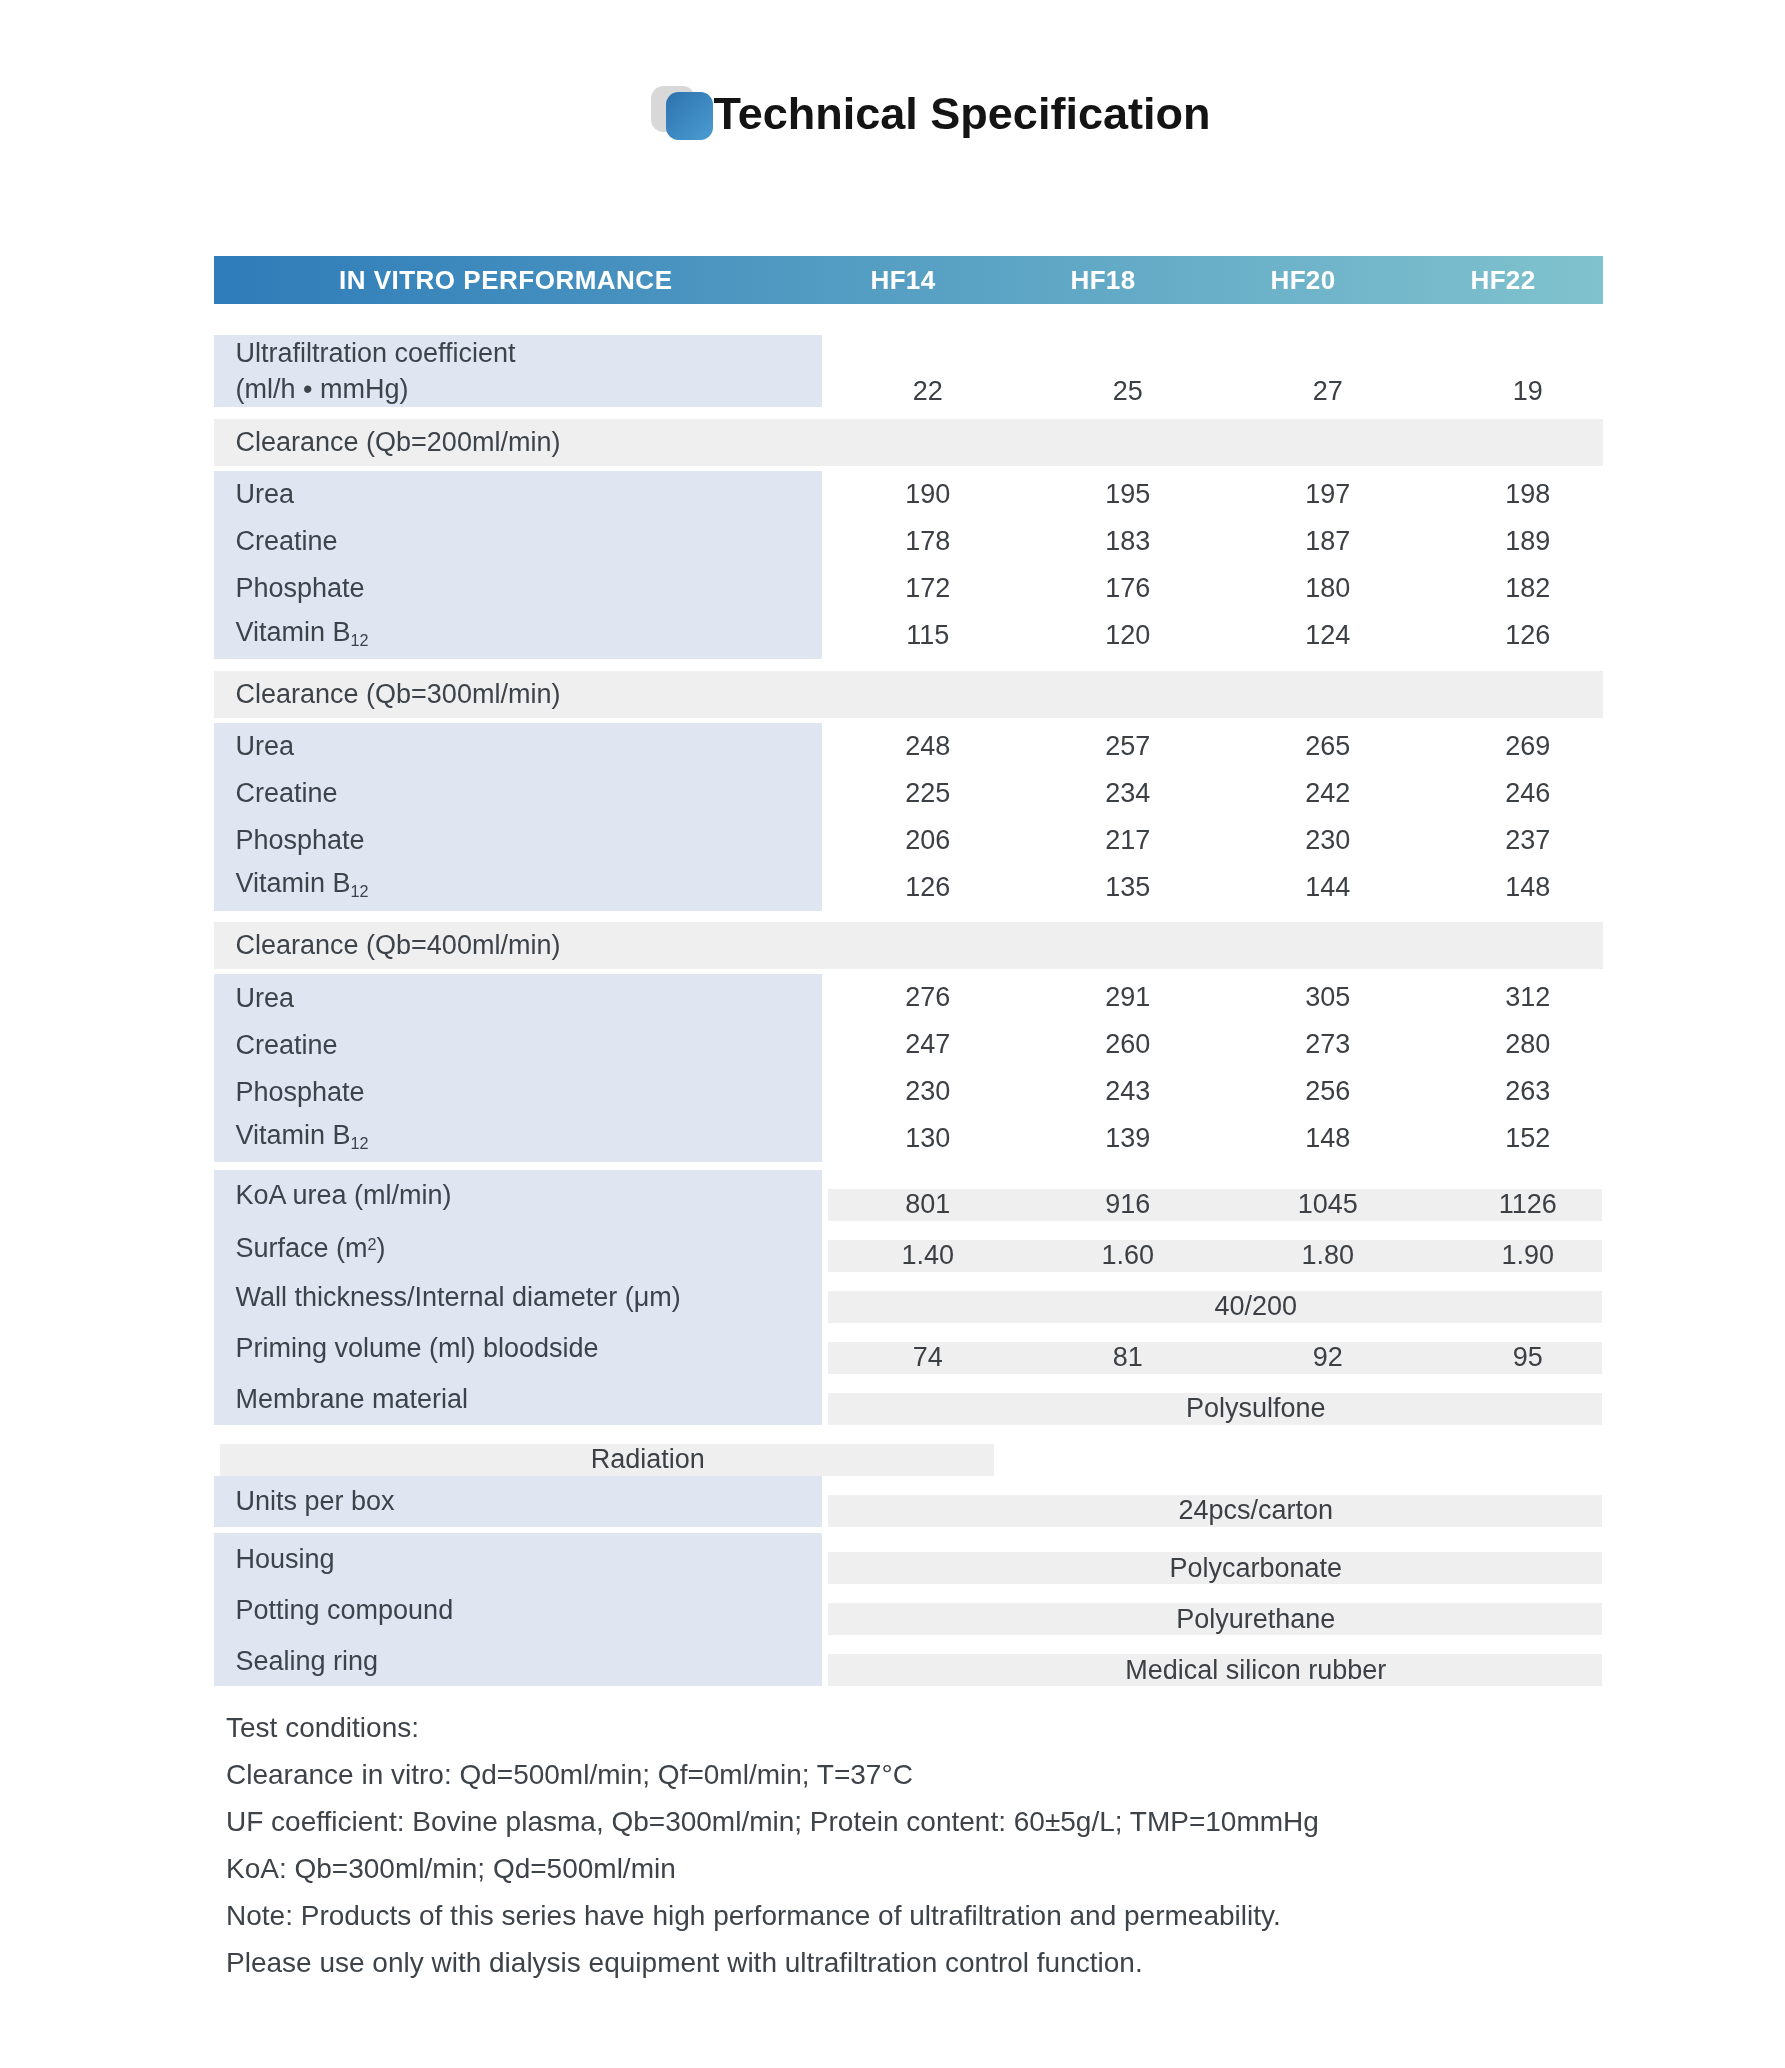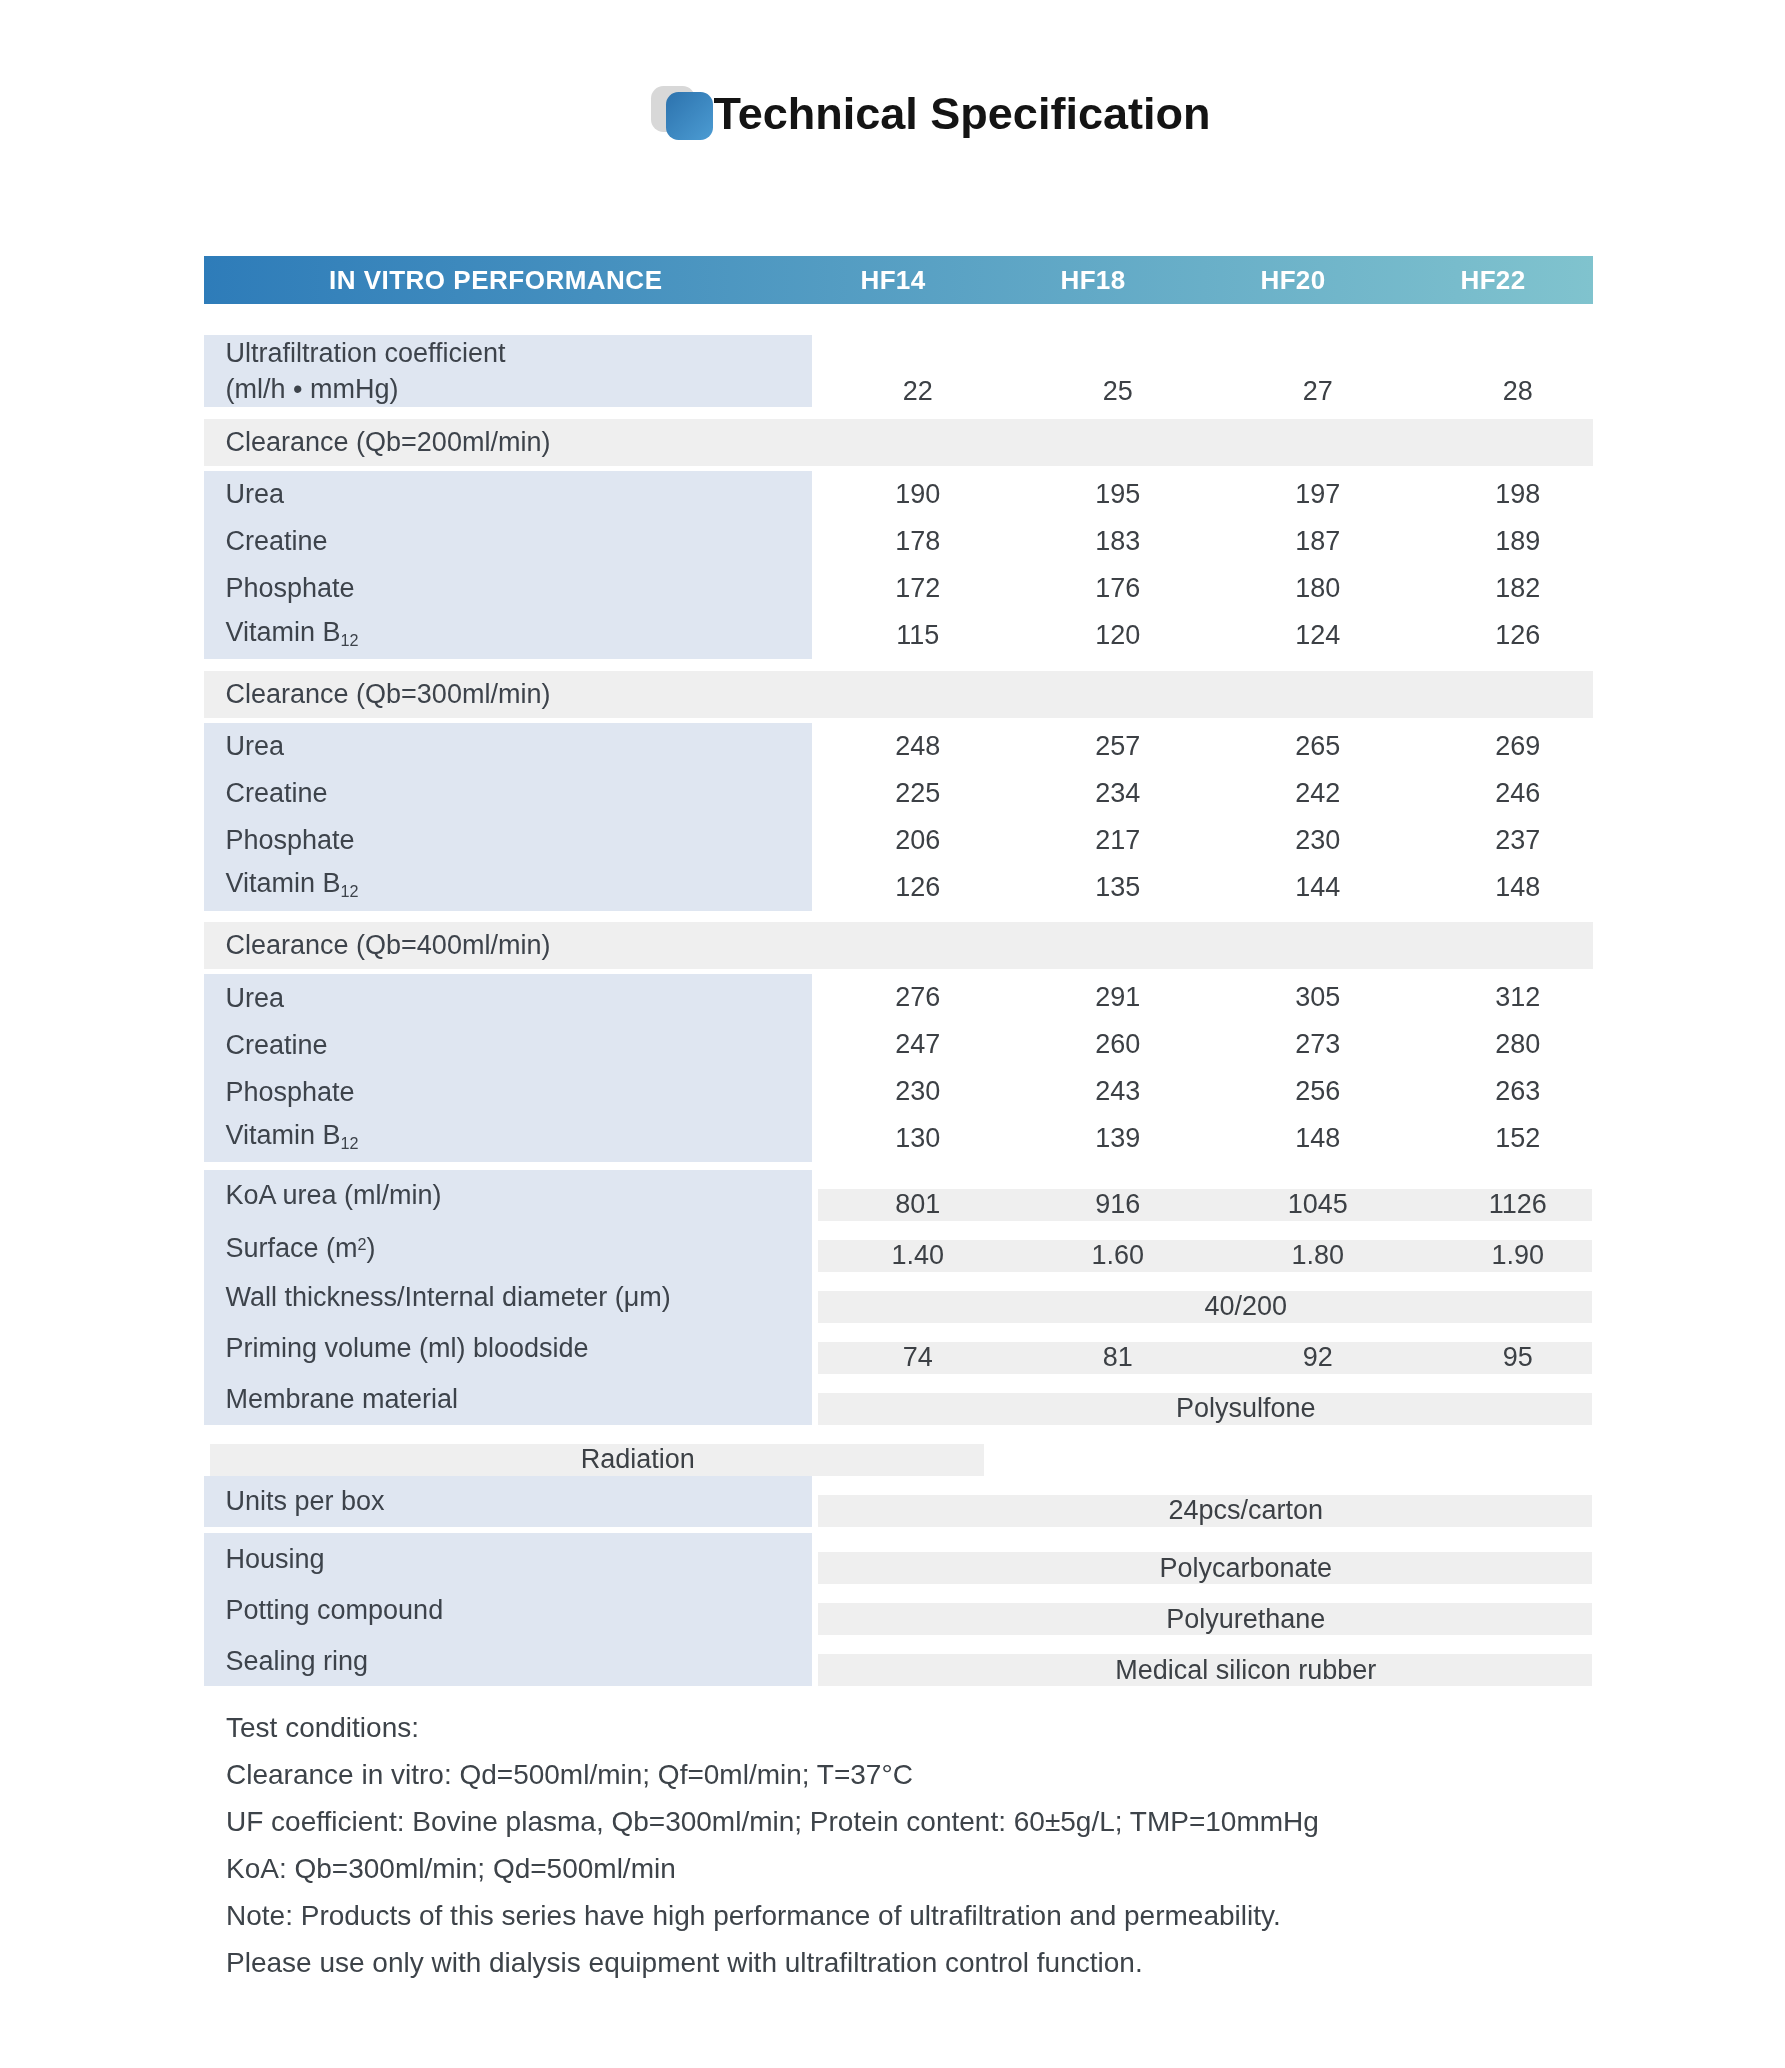--- a/index.html
+++ b/index.html
@@ -20,21 +20,21 @@
     background:var(--icon-shadow,#d8d8d8);
   }
   .icon-front{
     position:absolute;left:15px;top:5.8px;width:47px;height:48px;border-radius:12.4px;
     background:linear-gradient(135deg,var(--icon-blue-start,#2c72ad),var(--icon-blue-end,#4c9cd3));
   }
   h1.page-title{
     margin:0;font-size:45px;font-weight:700;color:#141414;letter-spacing:0px;
   }
   
-  .spec-table{position:absolute;left:204px;top:256px;width:1389px;}
+  .spec-table{position:absolute;left:214px;top:256px;width:1389px;}
   .thead{
     height:48px;display:flex;align-items:stretch;color:#ffffff;
     background:linear-gradient(90deg,var(--header-grad-start,#2e7cb9),var(--header-grad-end,#80c3ce));
   }
   .th-label{
     width:608px;display:flex;align-items:center;justify-content:center;
     font-size:26px;font-weight:700;letter-spacing:0.5px;
   }
   .th-spacer{width:5.8px;}
   .grid4{display:grid;grid-template-columns:repeat(4,200px);width:800px;}
@@ -106,21 +106,21 @@
         <div class="tlabel">
           <span>Ultrafiltration coefficient</span>
           <span>(ml/h • mmHg)</span>
         </div>
         <div class="tgap"></div>
         <div class="tdata">
           <div class="grid4">
             <div class="tval">22</div>
             <div class="tval">25</div>
             <div class="tval">27</div>
-            <div class="tval">28</div>
+            <div class="tval">19</div>
           </div>
         </div>
       </div>
       <div class="tsection" style="margin-top: 12.4px;">
         <span>Clearance (Qb=200ml/min)</span>
       </div>
       <div class="trow" style="margin-top: 5px;">
         <div class="tlabel">
           <span>Urea</span>
         </div>

